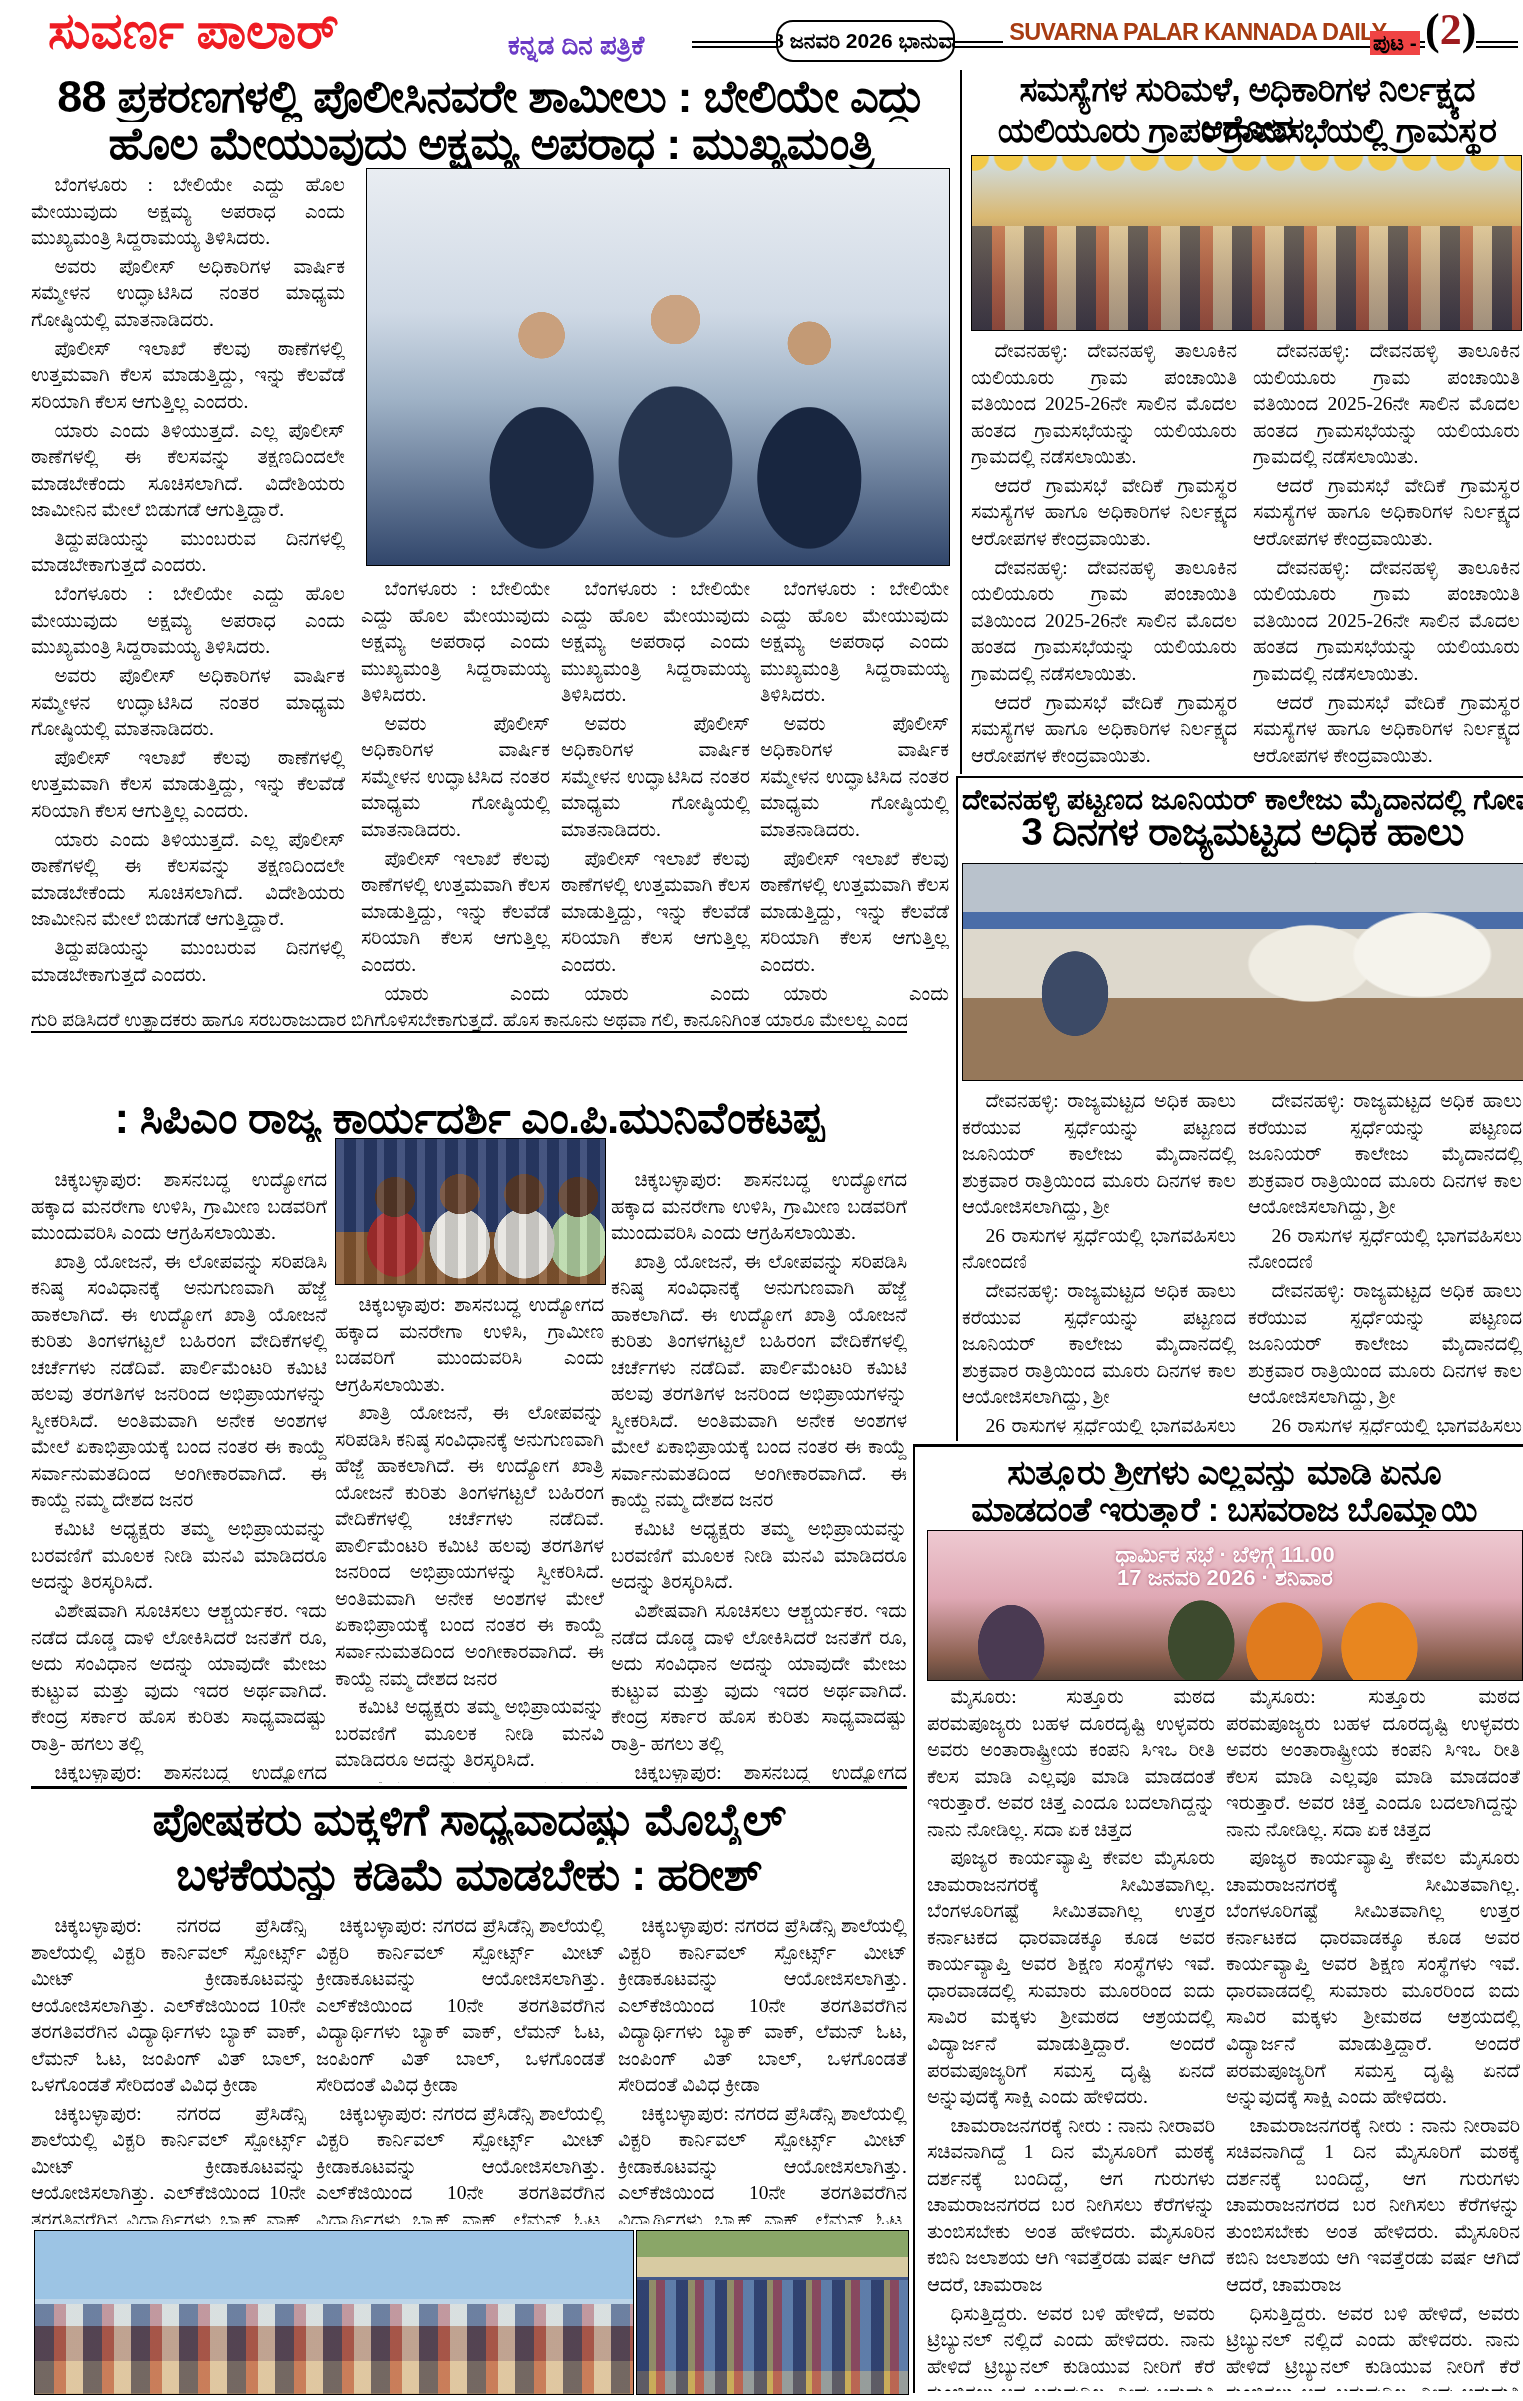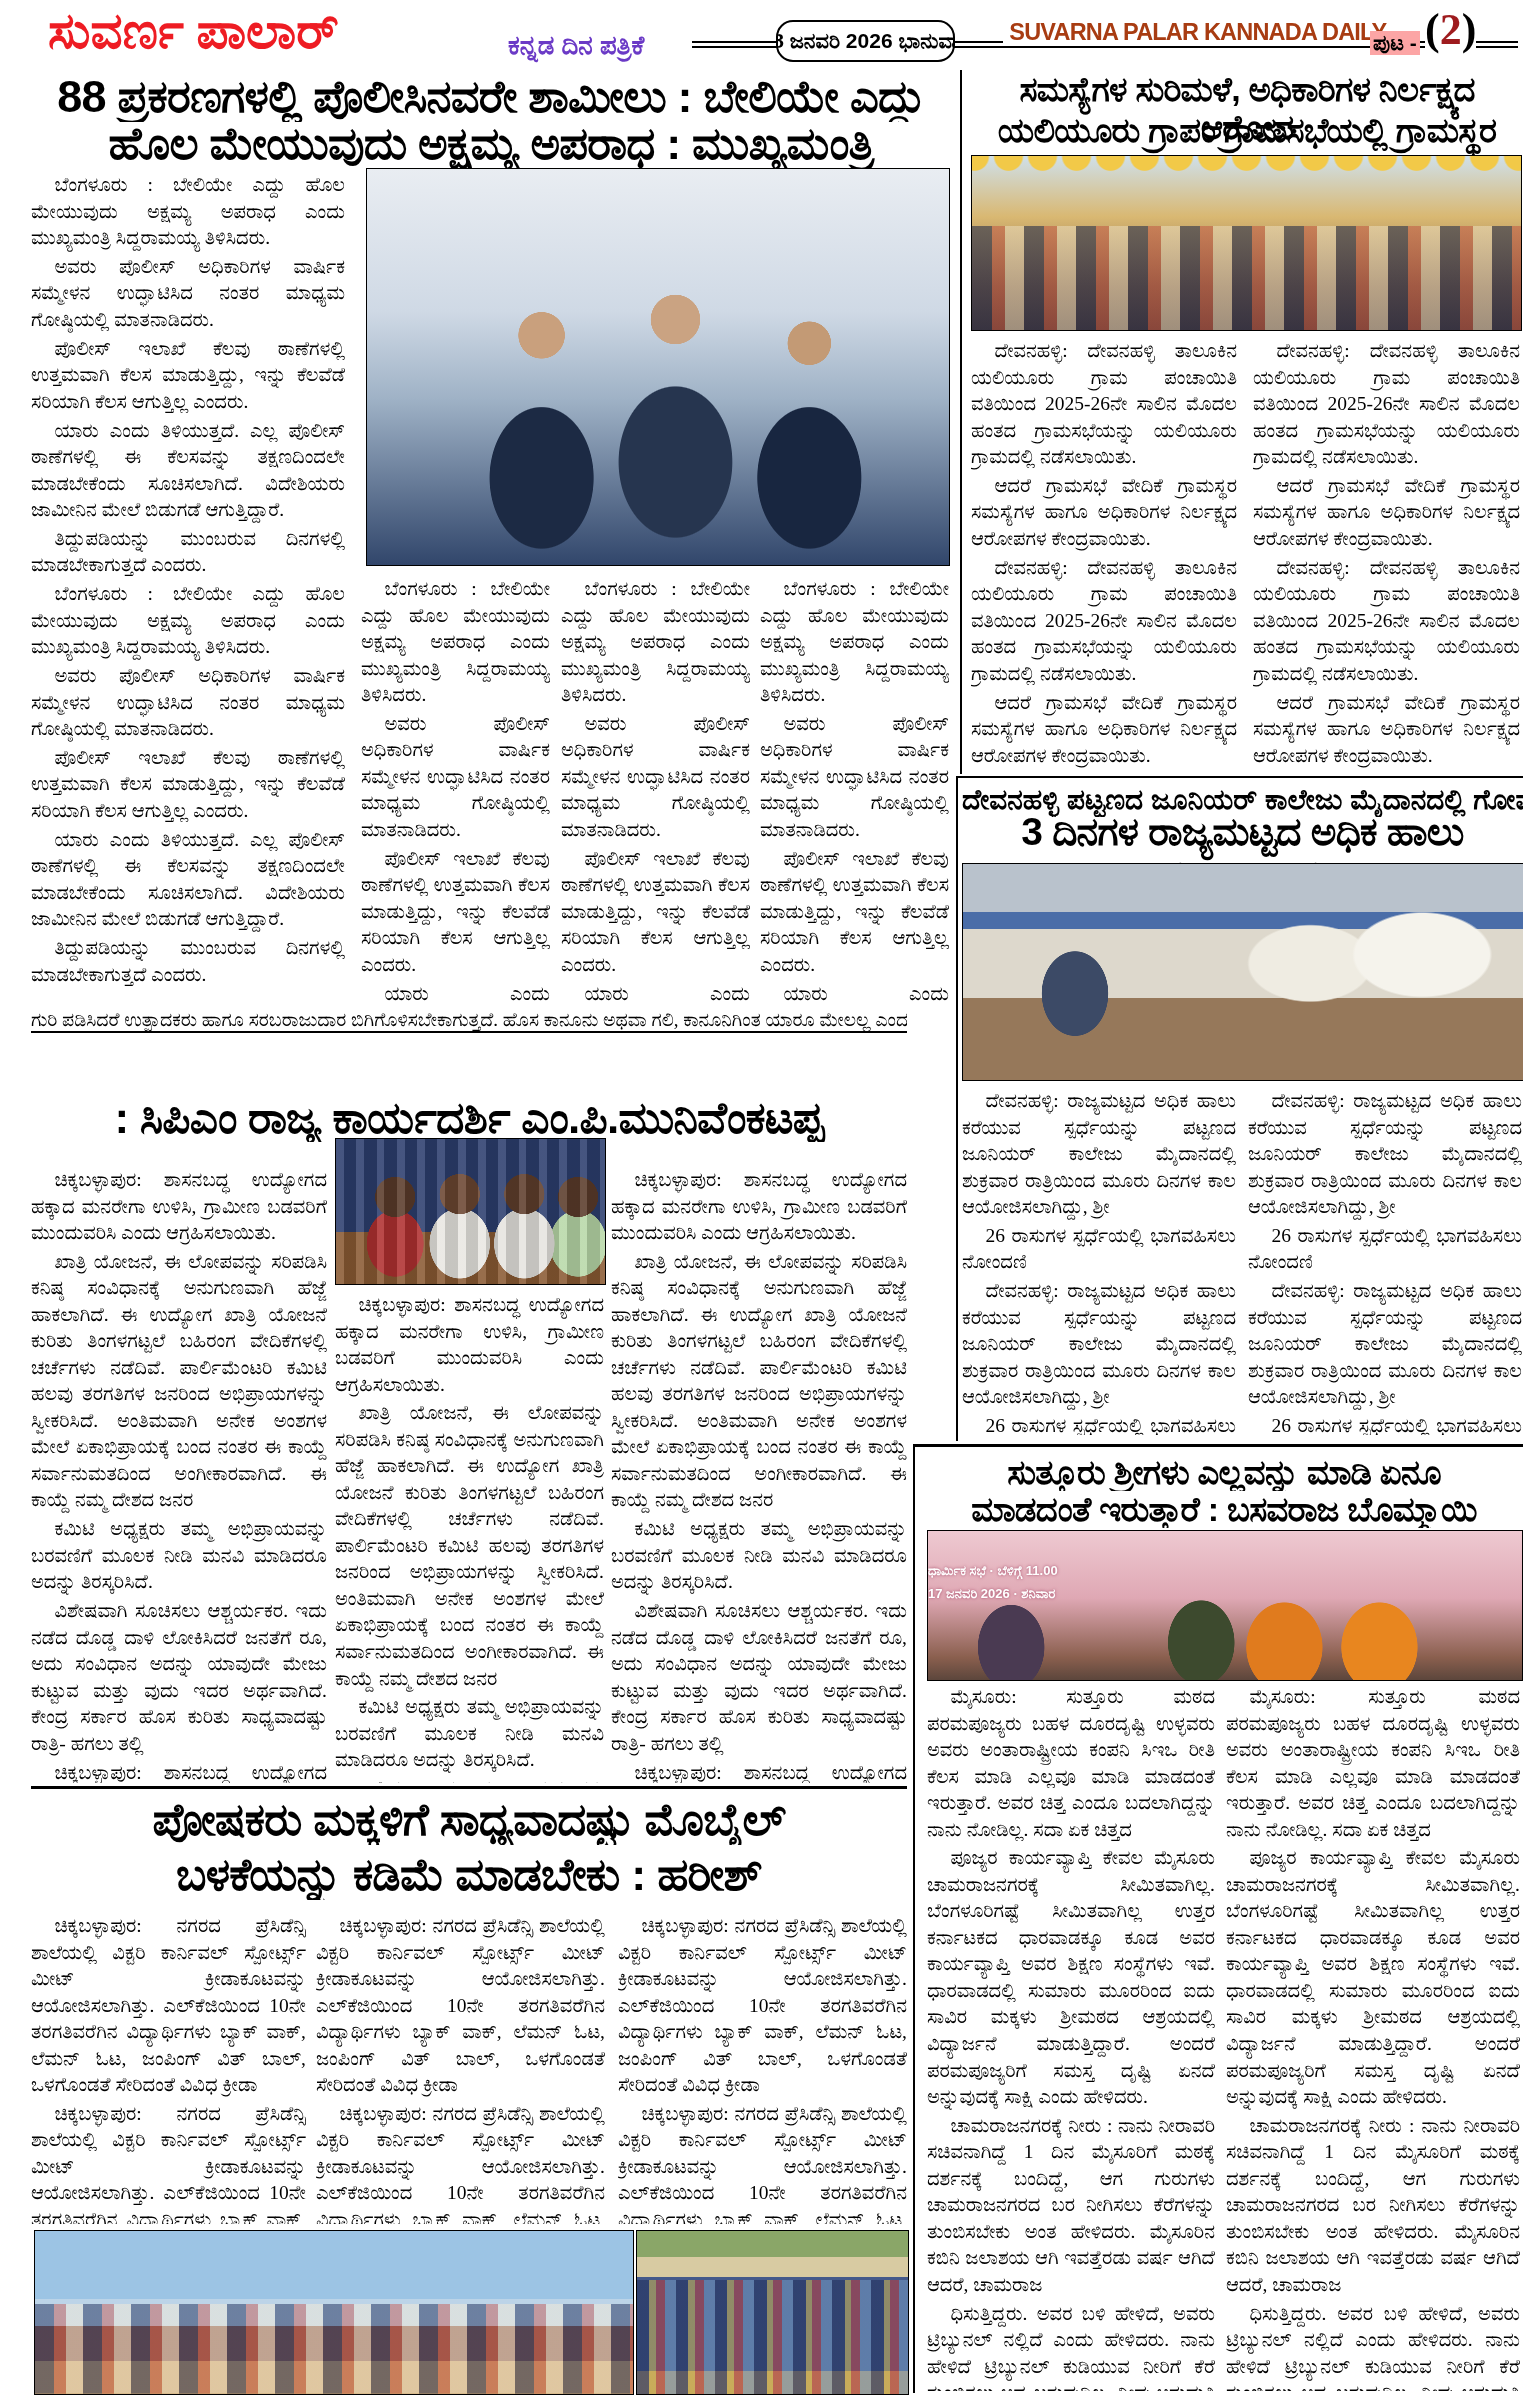--- a/index.html
+++ b/index.html
@@ -6,21 +6,21 @@
   #page{position:relative;width:1523px;height:2401px;background:#fff;overflow:hidden;
         font-family:"Liberation Sans",sans-serif;color:#000;}
   .abs{position:absolute;}
   
   .brand-kn{font-family:"Liberation Serif",serif;font-weight:bold;font-size:50px;line-height:1;}
   .brand-tag{font-weight:bold;font-size:26px;}
   .date-box{border:2.3px solid #000;border-radius:17px;background:#fff;z-index:2;
             display:flex;align-items:center;justify-content:center;
             font-weight:bold;font-size:21px;white-space:nowrap;overflow:hidden;}
   .brand-en{font-weight:bold;font-size:23.5px;letter-spacing:-0.8px;white-space:nowrap;margin-left:24px;}
-  .pg-label{font-weight:bold;font-size:21px;background:#fca5a5;z-index:2;padding:0 3.1px;}
+  .pg-label{font-weight:bold;font-size:21px;background:#ef4444;z-index:2;padding:0 3.1px;}
   .pg-num{font-family:"Liberation Serif",serif;font-weight:bold;font-size:44px;line-height:1;z-index:2;background:#fff;}
   .pg-num .paren{color:#000;font-weight:bold;}
   .dbl-rule{border-top:2.3px solid #000;border-bottom:2.3px solid #000;height:3.1px;z-index:1;}
   .h-rule{background:#000;}
   .v-rule{background:#000;width:1.6px;}
   
   .headline{font-weight:bold;text-align:center;line-height:1.12;letter-spacing:-0.8px;overflow:hidden;}
   .hl-xl{font-size:45px;}
   .hl-lg{font-size:44px;}
   .hl-md{font-size:39px;}
@@ -71,22 +71,22 @@
     radial-gradient(ellipse 55px 70px at 14% 78%,#4a3a52 60%,transparent 61%),
     linear-gradient(180deg,#eec9d1 0%,#dfa8b4 45%,#8a5f4e 85%,#5c463c 100%);}
   .ph-canopy{background:
     repeating-linear-gradient(90deg,rgba(30,45,90,.5) 0 19px,rgba(200,80,70,.45) 19px 31px,rgba(245,235,215,.5) 31px 48px),
     linear-gradient(180deg,#9cc4e4 0 42%,#bcd4e8 42% 58%,#8a5a4a 58% 80%,#caa36a 80% 100%);
     background-size:100% 55%,100% 100%;background-repeat:no-repeat;background-position:bottom,center;}
   .ph-crowd{background:
     repeating-linear-gradient(90deg,rgba(35,50,95,.6) 0 12.5px,rgba(220,190,70,.5) 12.5px 19px,rgba(190,60,60,.55) 19px 28px,rgba(120,160,200,.5) 28px 39px),
     linear-gradient(180deg,#8aa668 0 16%,#d8cba2 16% 28%,#44598a 28% 86%,#b59a6e 86% 100%);
     background-size:100% 70%,100% 100%;background-repeat:no-repeat;background-position:bottom,center;}
-  .photo-text{position:absolute;left:0;right:0;color:#fff;font-weight:bold;
-              font-size:13px;text-shadow:0 0 3.1px #a04060;margin-top:21px;}
+  .photo-text{position:absolute;left:0;right:0;text-align:center;color:#fff;font-weight:bold;
+              font-size:22px;text-shadow:0 0 3.1px #a04060;}
 </style>
 </head>
 <body>
 
 <div id="page">
 
   <div class="abs brand-kn" style="left:48px;top:6.3px;color:#ee1c23;">ಸುವರ್ಣ ಪಾಲಾರ್</div>
   <div class="abs brand-tag" style="left:508px;top:30px;color:#6b3ac6;">ಕನ್ನಡ ದಿನ ಪತ್ರಿಕೆ</div>
   <div class="abs dbl-rule" style="left:692px;top:41px;right:4.7px;"></div>
   <div class="abs date-box" style="left:776px;top:20.3px;width:175px;height:38px;">18 ಜನವರಿ 2026 ಭಾನುವಾರ</div>

